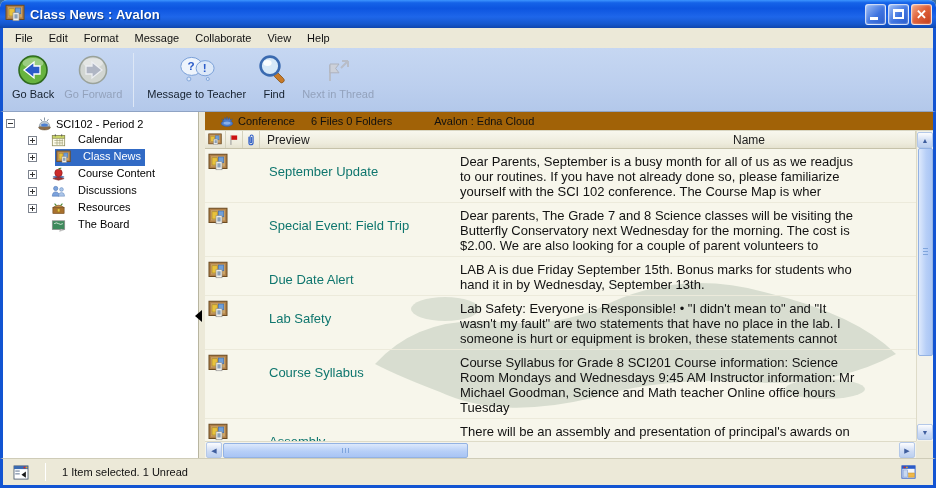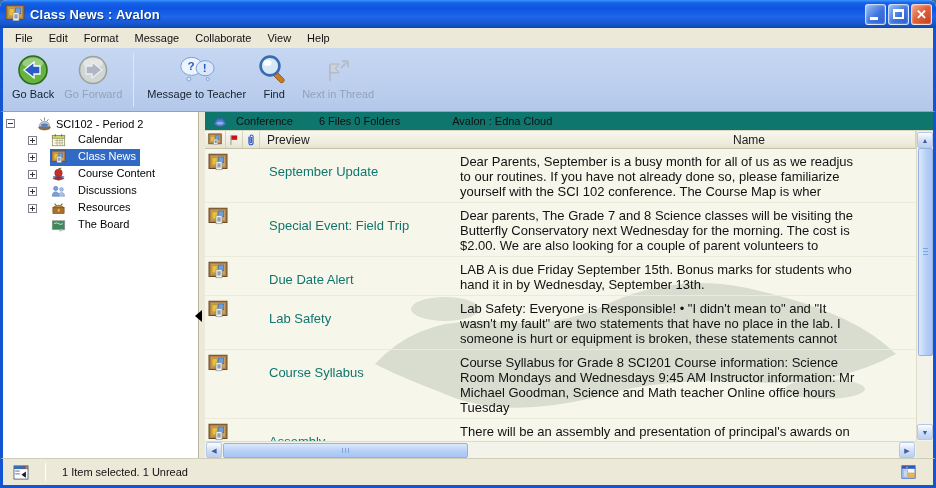--- a/index.html
+++ b/index.html
@@ -51,22 +51,22 @@
   .nodebody { display:flex; gap:12px; padding:1px 4px 1px 1px; }
   .nodebody.sel { background:#316ac5; color:#fff; }
 
   
   .splitter { width:6px; flex:0 0 6px; background:#ece9d8; position:relative; }
   .split-arrow { position:absolute; left:-4px; top:198px; width:0; height:0;
     border-top:6px solid transparent; border-bottom:6px solid transparent; border-right:7px solid #000; }
 
   
   .content { flex:1; display:flex; flex-direction:column; min-width:0; background:#f7f6eb; }
-  .infobar { height:19px; flex:0 0 19px; display:flex; align-items:center; gap:9px; font-size:11px; color:#101010;
-    background:#0f766e; border-bottom:1px solid #d9d6c3; padding-left:8px; }
+  .infobar { height:19px; flex:0 0 19px; display:flex; align-items:center; gap:4px; font-size:11px; color:#101010;
+    background:#a16207; border-bottom:1px solid #d9d6c3; padding-left:15px; }
   .infobar .sp1 { width:8px; } .infobar .sp2 { width:34px; }
 
   .cgrid { flex:1; display:grid; grid-template-columns:1fr 17px; grid-template-rows:18px 1fr 17px; min-height:0; }
   .colheader { grid-row:1; grid-column:1; display:flex; align-items:center; font-size:12px; color:#202020;
     background:linear-gradient(180deg,#f8f7ee 0%,#eeecdd 70%,#e5e2d0 100%); border-bottom:1px solid #c6c2aa; }
   .hcell { height:100%; display:flex; align-items:center; border-right:1px solid #d5d2bd; }
   .hc-icon { width:21px; justify-content:center; }
   .hc-flag, .hc-clip { width:17px; justify-content:center; }
   .hc-name { width:195px; padding-left:12px; }
   .hc-preview { flex:1; padding-left:7px; border-right:none; }
@@ -298,21 +298,21 @@
         <span class="exp plus indent1"></span>
         <span class="nodebody" style="margin-left:9px">
           <svg class="i15">
               <use href="#sym-calendar"></use>
             </svg>
           <span>Calendar</span>
         </span>
       </div>
       <div class="trow">
         <span class="exp plus indent1"></span>
-        <span class="nodebody sel" style="margin-left:9px">
+        <span class="nodebody sel" style="margin-left:14px">
           <svg class="i15">
               <use href="#sym-board"></use>
             </svg>
           <span>Class News</span>
         </span>
       </div>
       <div class="trow">
         <span class="exp plus indent1"></span>
         <span class="nodebody" style="margin-left:9px">
           <svg class="i15">

